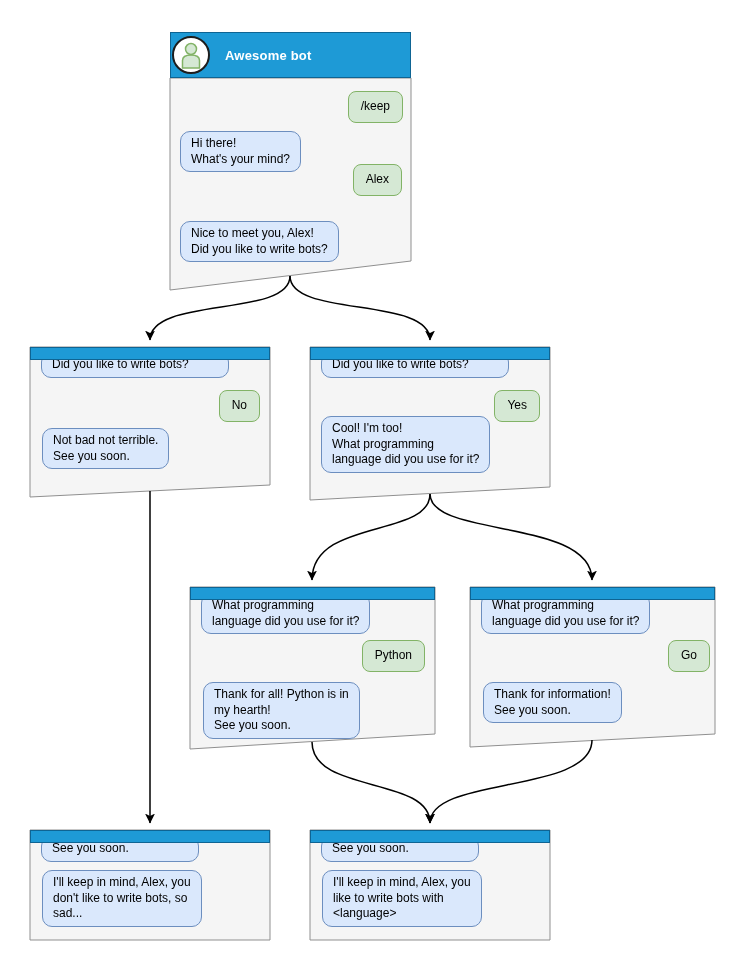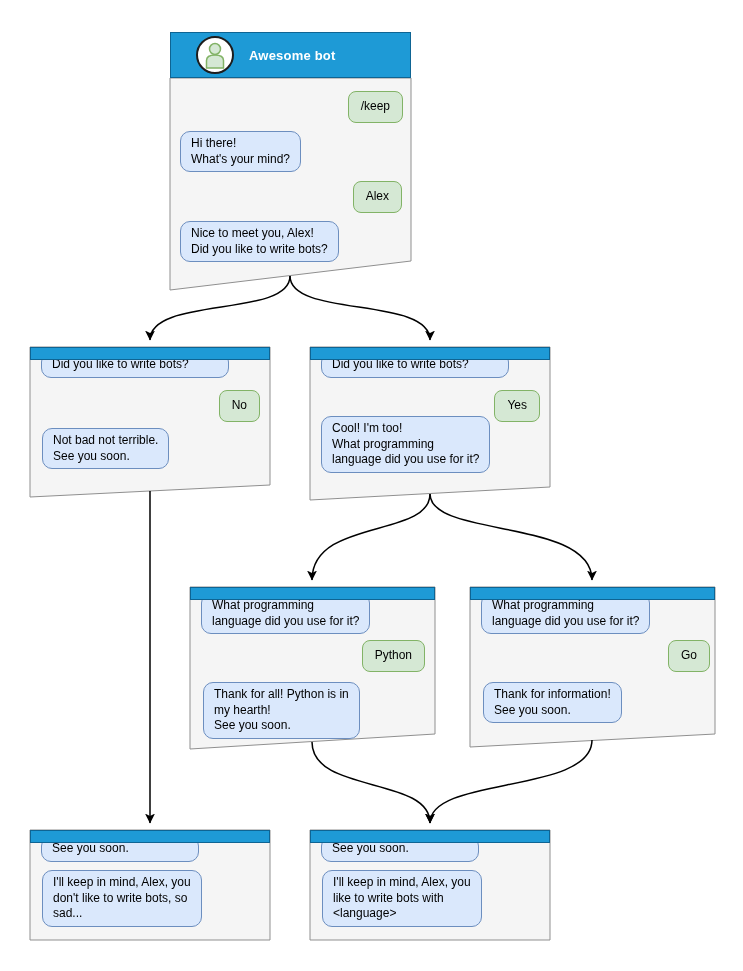--- a/index.html
+++ b/index.html
@@ -7,21 +7,21 @@
     position:relative;width:743px;height:971px;background:#fff;
     font-family:"Liberation Sans",sans-serif;overflow:hidden;
   }
   svg.layer{position:absolute;left:0;top:0;z-index:1;}
   .winbody{fill:var(--window-fill,#F5F5F5);stroke:var(--window-border,#8F8F8F);stroke-width:1;}
   .edges path{fill:none;stroke:var(--edge-color,#000);stroke-width:1.5;}
   #arrowhead path{fill:var(--edge-color,#000);}
   .hdr{
     position:absolute;left:170px;top:32px;width:241px;height:46px;box-sizing:border-box;
     background:var(--header-blue,#1E9AD6);border:1px solid var(--header-border,#0E6493);
-    display:flex;align-items:center;gap:15px;padding-left:25px;z-index:3;
+    display:flex;align-items:center;gap:15px;padding-left:1px;z-index:3;
   }
   .avatar{
     width:38px;height:38px;box-sizing:border-box;background:#fff;border:2px solid #1d1d1d;
     border-radius:50%;display:flex;align-items:center;justify-content:center;flex:0 0 auto;
   }
   .title{color:#fff;font-weight:bold;font-size:13px;letter-spacing:.2px;}
   .bar{
     position:absolute;height:13px;box-sizing:border-box;z-index:3;
     background:var(--header-blue,#1E9AD6);border:1px solid var(--header-border,#0E6493);
   }
@@ -86,21 +86,21 @@
   <div class="bar" style="left:30px;top:347px;width:240px;"></div>
   <div class="bar" style="left:310px;top:347px;width:240px;"></div>
   <div class="bar" style="left:190px;top:587px;width:245px;"></div>
   <div class="bar" style="left:470px;top:587px;width:245px;"></div>
   <div class="bar" style="left:30px;top:830px;width:240px;"></div>
   <div class="bar" style="left:310px;top:830px;width:240px;"></div>
 
   <div class="bub user" style="top:91px;right:340px;">/keep</div>
   <div class="bub bot" style="top:131px;left:180px;">Hi there!
 What's your mind?</div>
-  <div class="bub user" style="top:181px;right:341px;">Alex</div>
+  <div class="bub user" style="top:164px;right:341px;">Alex</div>
   <div class="bub bot" style="top:221px;left:180px;">Nice to meet you, Alex!
 Did you like to write bots?</div>
 
   <div class="bub bot wq" style="top:352px;left:41px;">Did you like to write bots?</div>
   <div class="bub user" style="top:390px;right:483px;">No</div>
   <div class="bub bot" style="top:428px;left:42px;">Not bad not terrible.
 See you soon.</div>
 
   <div class="bub bot wq" style="top:352px;left:321px;">Did you like to write bots?</div>
   <div class="bub user" style="top:390px;right:203px;">Yes</div>

